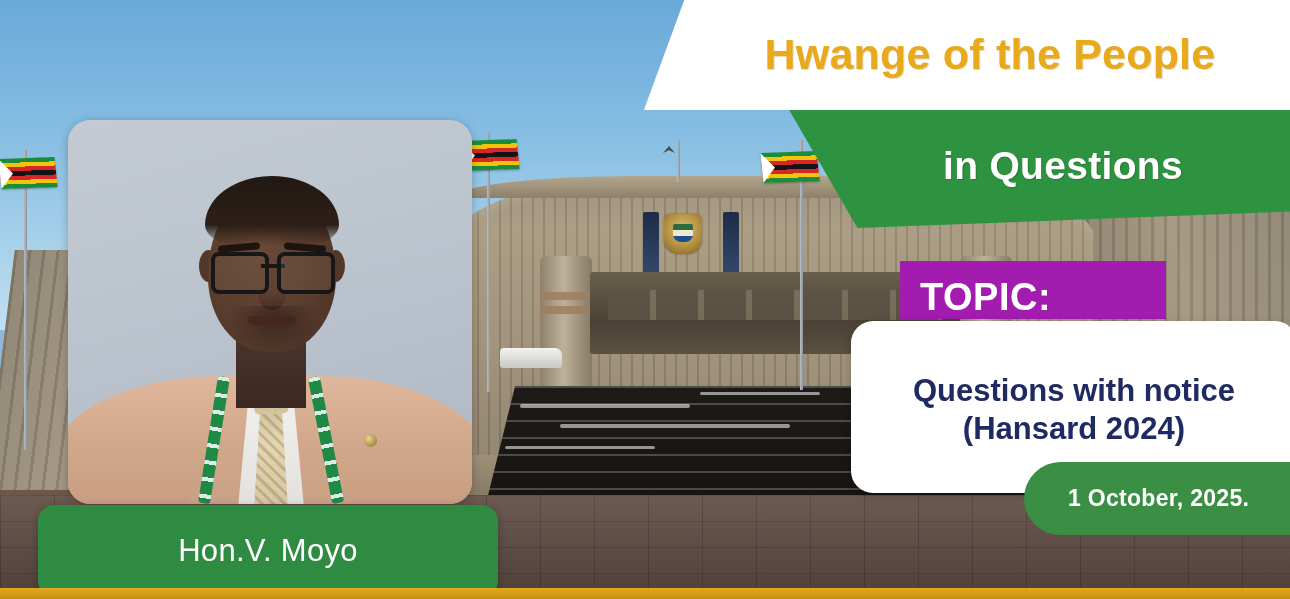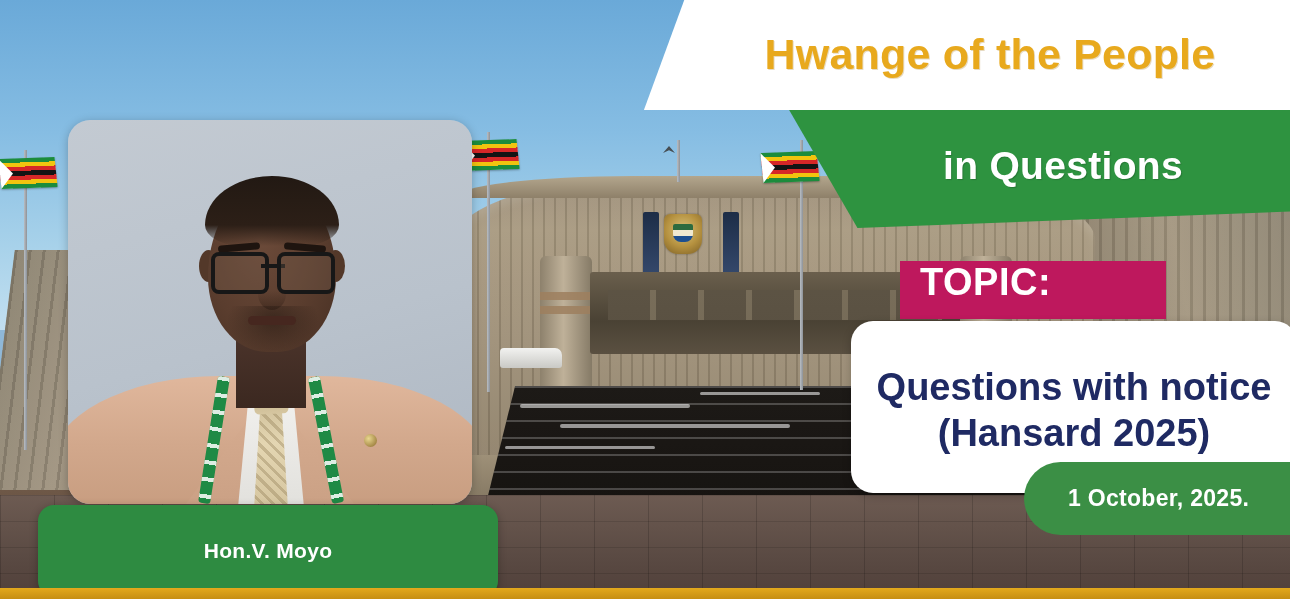--- a/index.html
+++ b/index.html
@@ -310,39 +310,39 @@
     color: #ffffff;
     font-size: 39px; font-weight: 700; letter-spacing: .3px;
     padding-left: 52px; padding-bottom: 6px;
     text-shadow: 1px 1px 1px rgba(0,0,0,.18);
     white-space: nowrap;
   }
 
   
   .topic-banner {
     position: absolute; left: 900px; top: 261px; width: 266px; height: 58px;
-    background: #be185d;
-    display:flex; align-items:flex-start;
+    background: #a21caf;
+    display:flex; align-items:flex-end;
   }
   .topic-text {
     color:#ffffff; font-size: 38px; font-weight: 700; letter-spacing:.5px;
     padding-left: 20px;
   }
 
   
   .topic-card {
     position: absolute; left: 851px; top: 321px; width: 446px; height: 172px;
     background: #ffffff;
     border-radius: 22px;
     box-shadow: 0 3px 10px rgba(0,0,0,.22);
     display:flex; flex-direction:column; align-items:center; justify-content:center;
     padding-top: 6px; box-sizing: border-box;
   }
   .topic-line {
-    color: #1f2a63; font-weight: 700; font-size: 38px; line-height: 1.22;
+    color: #1f2a63; font-weight: 700; font-size: 31px; line-height: 1.22;
     text-align:right; white-space: nowrap;
   }
 
   
   .date-pill {
     position: absolute; left: 1024px; top: 462px; width: 270px; height: 73px;
     background: #3b8f45;
     border-radius: 40px 0 0 40px;
     display:flex; align-items:center;
   }
@@ -353,21 +353,21 @@
 
   
   .name-card {
     position: absolute; left: 38px; top: 505px; width: 460px; height: 92px;
     background: #2e8b41;
     border-radius: 16px;
     display:flex; flex-direction:column; align-items:center; justify-content:center;
     box-shadow: 0 2px 8px rgba(0,0,0,.28);
   }
   .name-primary {
-    color:#ffffff; font-size: 21px; font-weight: 700; letter-spacing:.3px;
+    color:#ffffff; font-size: 31px; font-weight: 400; letter-spacing:.3px;
     line-height: 1.05;
   }
   .name-secondary {
     color:#e7c547; font-size: 27px; font-weight: 700; font-style: italic;
     line-height: 1.15; margin-top: 2px;
   }
 
   
   .gold-strip {
     position:absolute; left:0; bottom:0; width:1290px; height:11px;
@@ -461,21 +461,21 @@
   <div class="parliament-banner">
     <span class="parliament-text">in Questions</span>
   </div>
 
   <div class="topic-banner">
     <span class="topic-text">TOPIC:</span>
   </div>
 
   <div class="topic-card">
     <div class="topic-line">Questions with notice</div>
-    <div class="topic-line">(Hansard 2025)</div>
+    <div class="topic-line">(Hansard 2024)</div>
   </div>
 
   <div class="date-pill">
     <span class="date-text">1 October, 2025.</span>
   </div>
 
   <div class="name-card">
     <div class="name-primary">Hon.V. Moyo</div>
   </div>
 

